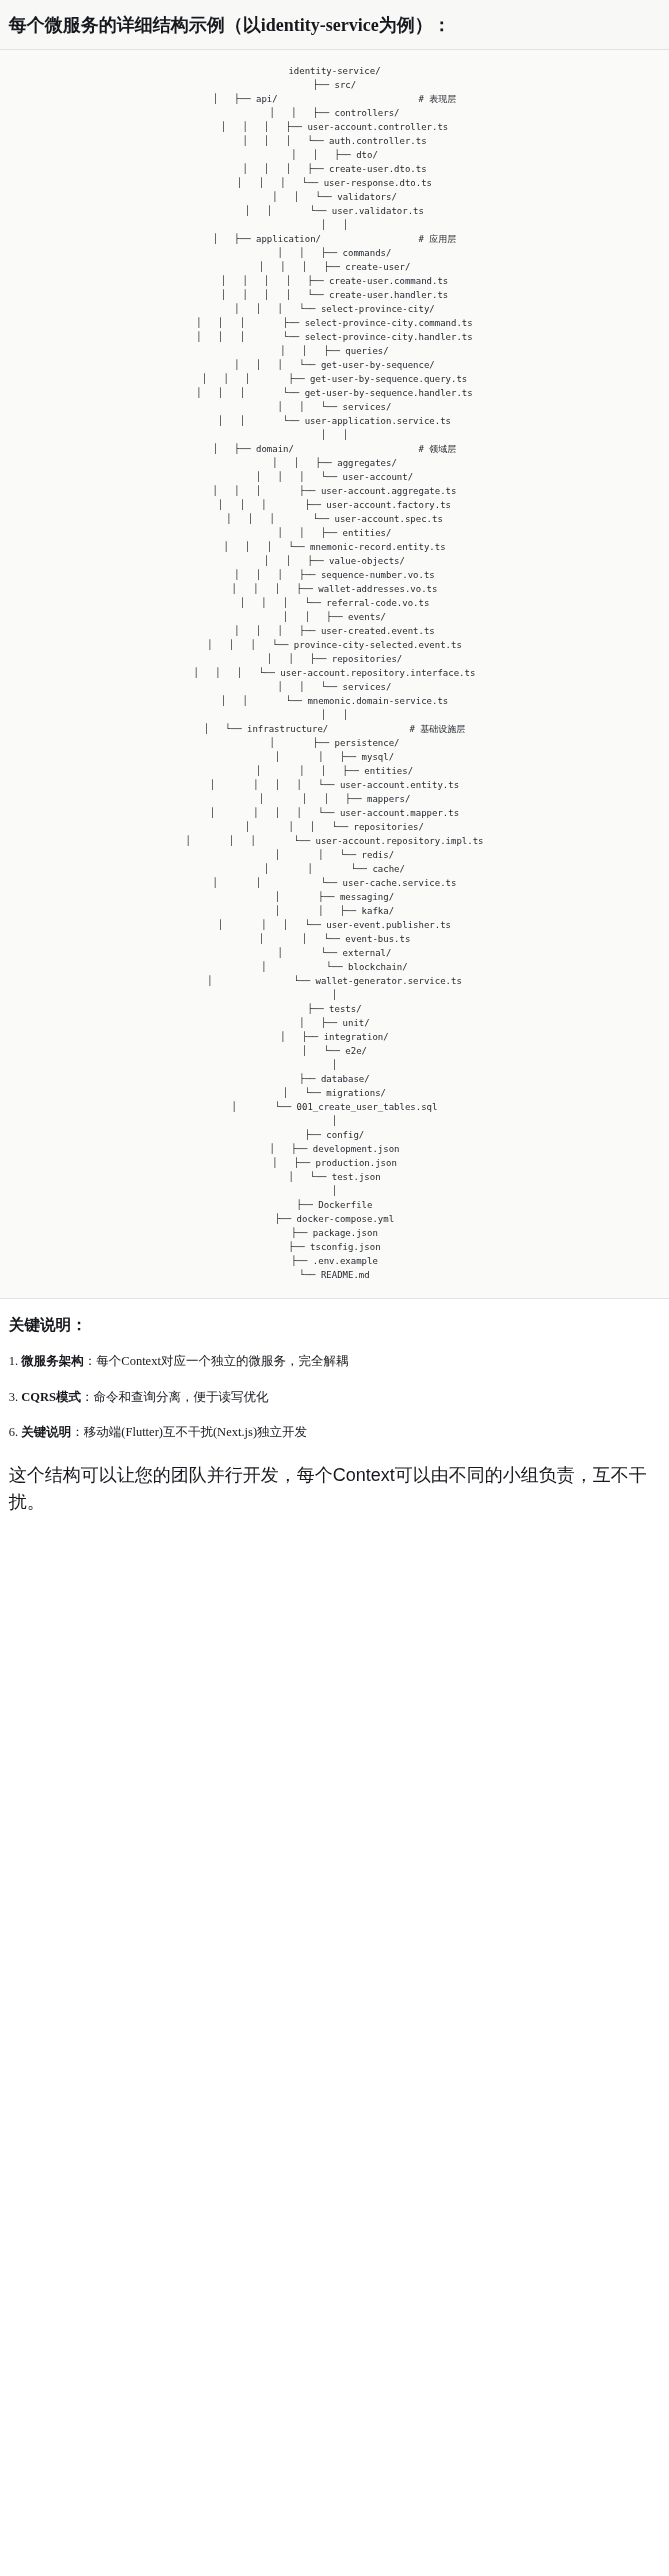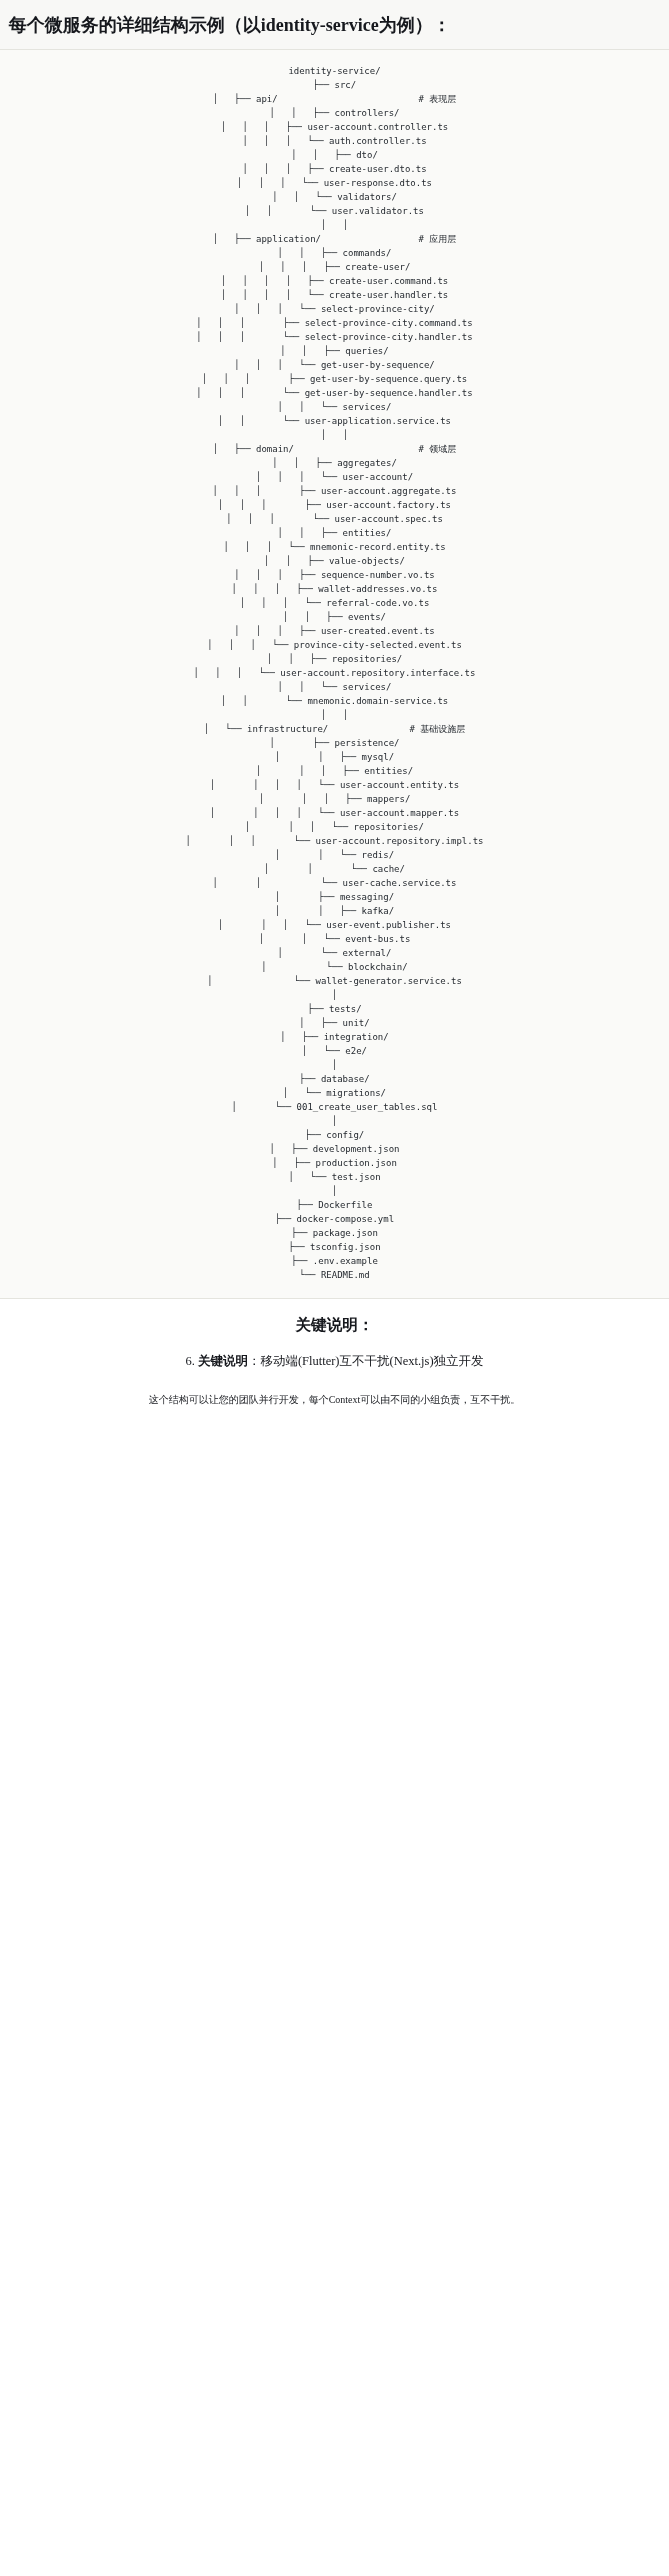--- a/index.html
+++ b/index.html
@@ -49,21 +49,20 @@
     white-space: pre;
     letter-spacing: 0px;
     tab-size: 4;
     text-align: center;
   }
   
   .notes {
     padding: 16.3px 8.8px 11.3px 8.8px;
     box-sizing: border-box;
     background: #ffffff;
-    text-align: center;
   }
   .notes h3 {
     margin: 0 0 16.3px 0;
     font-size: 15.6px;
     font-weight: bold;
     font-family: "Liberation Serif", serif;
     color: #16181d;
   }
   .notes ol {
     margin: 0;
@@ -81,23 +80,23 @@
     padding-left: 0;
   }
   .notes li .num {
     font-family: "Liberation Serif", serif;
   }
   .notes li .term {
     font-weight: bold;
   }
   .closing {
     margin: 21px 0 0 0;
-    font-size: 10px;
+    font-size: 18px;
     line-height: 1.5;
-    font-family: Liberation Serif, serif;
+    font-family: Liberation Sans, sans-serif;
     color: #16181d;
   }
 </style>
 </head>
 <body>
 
 <div class="page">
 
   <div class="heading">
     <h2>每个微服务的详细结构示例（以identity-service为例）：</h2>
@@ -189,19 +188,21 @@
 ├── docker-compose.yml
 ├── package.json
 ├── tsconfig.json
 ├── .env.example
 └── README.md</pre>
   </div>
 
   <div class="notes">
     <h3>关键说明：</h3>
     <ol>
+        <li><span class="num">1. </span><span class="term">微服务架构</span><span>：</span><span>每个Context对应一个独立的微服务，完全解耦</span></li>
+        <li><span class="num">3. </span><span class="term">CQRS模式</span><span>：</span><span>命令和查询分离，便于读写优化</span></li>
         <li><span class="num">6. </span><span class="term">关键说明</span><span>：</span><span>移动端(Flutter)互不干扰(Next.js)独立开发</span></li>
       </ol>
     <p class="closing">这个结构可以让您的团队并行开发，每个Context可以由不同的小组负责，互不干扰。</p>
   </div>
 
 </div>
 
 
 </body></html>

